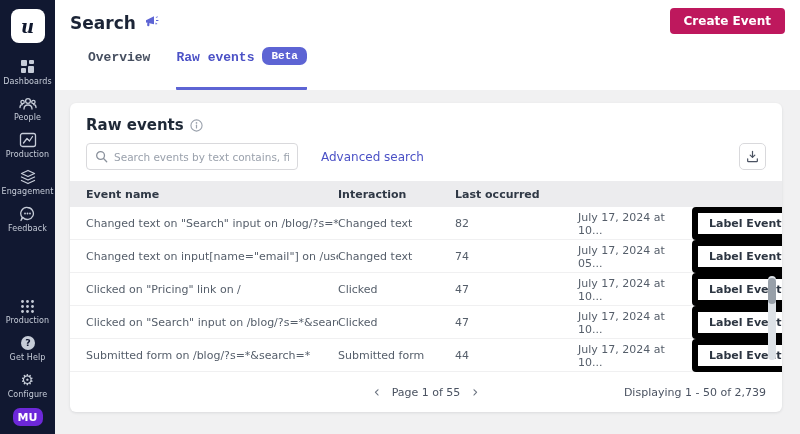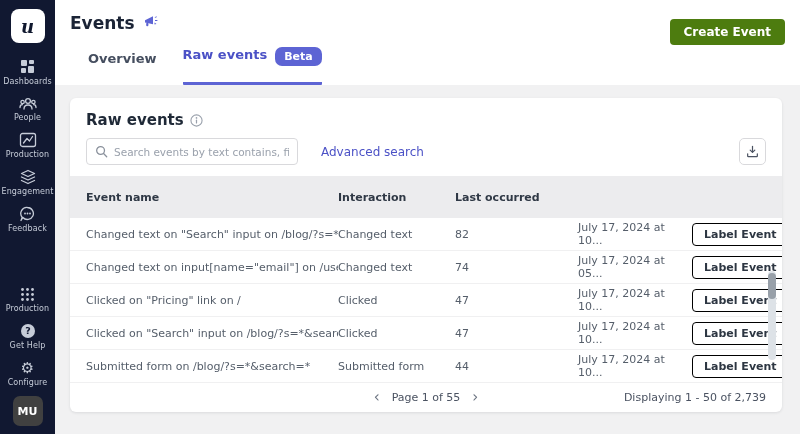--- a/index.html
+++ b/index.html
@@ -11,51 +11,51 @@
   .sidebar { width:55px; background:#111831; color:#c6ccd8; display:flex; flex-direction:column; align-items:stretch; flex-shrink:0; }
   .logo-wrap { display:flex; justify-content:center; padding:9px 0 10px; }
   .logo { width:34px; height:34px; background:#ffffff; border-radius:8px; display:flex; align-items:center; justify-content:center; font-family:"DejaVu Serif",serif; font-style:italic; font-weight:bold; font-size:18px; color:#10182e; cursor:pointer; }
   .nav-item { display:flex; flex-direction:column; align-items:center; gap:2px; padding:5px 6px 5px; cursor:pointer; }
   .nav-item .lbl { font-size:8px; letter-spacing:.1px; }
   .nav-item svg, .nav-item .glyph { display:block; }
   .nav-item.active { background:#2b3248; }
   .nav-item .glyph { font-size:15px; line-height:16px; }
   .sidebar .spacer { flex:1; }
   .avatar-wrap { display:flex; justify-content:center; padding:4px 0 8px; }
-  .avatar { width:30px; height:30px; border-radius:7px; background:#404040; color:#fff; font-size:11px; font-weight:bold; display:flex; align-items:center; justify-content:center; cursor:pointer; }
+  .avatar { width:30px; height:18px; border-radius:7px; background:#6d28d9; color:#fff; font-size:11px; font-weight:bold; display:flex; align-items:center; justify-content:center; cursor:pointer; }
 
   
   .main { flex:1; display:flex; flex-direction:column; background:#ffffff; min-width:0; }
   .topbar { position:relative; padding:13px 16px 0 15px; background:#fff; }
   .page-title-row { display:flex; align-items:center; gap:8px; }
   .page-title { font-size:17px; font-weight:bold; color:#1b2436; }
-  .create-btn { position:absolute; right:15px; top:19px; background:#4d7c0f; color:#ffffff; border:none; border-radius:4px; font-size:12px; font-weight:bold; padding:6px 14px; cursor:pointer; font-family:inherit; }
+  .create-btn { position:absolute; right:15px; top:8px; background:#be185d; color:#ffffff; border:none; border-radius:4px; font-size:12px; font-weight:bold; padding:6px 14px; cursor:pointer; font-family:inherit; }
   .tabs { display:flex; align-items:flex-end; gap:26px; padding:14px 0 0 18px; background:#fff; }
-  .tab { font-size:13px; font-weight:bold; color:#454e5f; padding-bottom:16px; cursor:pointer; display:flex; align-items:flex-start; gap:8px; border-bottom:3px solid transparent; }
+  .tab { font-size:13px; font-weight:bold; color:#454e5f; padding-bottom:22px; cursor:pointer; display:flex; align-items:flex-end; gap:8px; border-bottom:3px solid transparent;font-family:Liberation Mono, monospace; }
   .tab.active { color:#4b51c6; border-bottom-color:#5d64d4; border-radius:1px; }
   .beta-badge { background:#5d64d4; color:#fff; font-size:11px; font-weight:bold; border-radius:7px; padding:3px 9px; }
 
   
   .content { flex:1; background:#f1f1f2; padding:13px 18px 22px 15px; min-height:0; }
   .card { position:relative; background:#fff; border-radius:6px; box-shadow:0 1px 3px rgba(20,25,40,.10); height:100%; display:flex; flex-direction:column; overflow:hidden; }
   .card-head { display:flex; align-items:center; gap:6px; padding:13px 16px 0; }
   .card-title { font-size:15px; font-weight:bold; color:#1f2937; }
   .toolbar { display:flex; align-items:center; padding:9px 16px 0; }
   .search-box { display:flex; align-items:center; gap:6px; width:212px; height:27px; border:1px solid #d9d9dc; border-radius:4px; padding:0 8px; background:#fff; }
   .search-box input { border:none; outline:none; flex:1; font-size:10.5px; color:#333; font-family:inherit; min-width:0; }
   .search-box input::placeholder { color:#9aa1ac; }
   .adv-link { margin-left:23px; font-size:12px; font-weight:normal; color:#4b51c6; text-decoration:none; cursor:pointer; }
   .dl-btn { margin-left:auto; width:27px; height:27px; border:1px solid #d9d9dc; border-radius:5px; background:#fff; display:flex; align-items:center; justify-content:center; cursor:pointer; }
 
   .table { margin-top:11px; font-size:11px; }
   .trow { display:grid; grid-template-columns:252px 117px 123px 114px 1fr; align-items:center; padding-left:16px; padding-right:14px; }
-  .thead { background:#ececee; height:42px; color:#2f3845; font-weight:bold; font-size:11px; }
+  .thead { background:#ececee; height:26px; color:#2f3845; font-weight:bold; font-size:11px; }
   .tbody .trow { height:33px; border-bottom:1px solid #f0f0f1; color:#555e6a; background:#fff; }
   .cell-name { padding-right:12px; white-space:nowrap; overflow:hidden; }
-  .label-btn { justify-self:start; background:#fff; border:1px solid #000000; border-radius:4px; font-size:11px; font-weight:bold; color:#2d3642; padding:4px 11px; cursor:pointer; font-family:inherit; white-space:nowrap; }
+  .label-btn { justify-self:start; background:#fff; border:6px solid #000000; border-radius:4px; font-size:11px; font-weight:bold; color:#2d3642; padding:4px 11px; cursor:pointer; font-family:inherit; white-space:nowrap; }
   .cell-action { display:flex; justify-content:flex-start; }
 
   .scrollbar { position:absolute; right:6px; top:173px; bottom:52px; width:8px; background:#dde2e7; border-radius:4px; cursor:pointer; }
   .scroll-thumb { position:absolute; top:2px; left:0; width:8px; height:26px; background:#98a0a9; border-radius:4px; cursor:grab; }
 
   .card-footer { margin-top:auto; position:relative; height:49px; display:flex; align-items:center; }
   .pager { position:absolute; left:50%; transform:translateX(-50%); display:flex; align-items:center; gap:10px; font-size:11px; color:#4a5261; }
   .pg-chevron { font-size:15px; color:#6b7380; cursor:pointer; line-height:1; padding:0 2px; }
   .displaying { margin-left:auto; padding-right:16px; font-size:11px; color:#4a5261; }
 
@@ -172,21 +172,21 @@
     </div>
 
     <div class="avatar-wrap">
       <div class="avatar">MU</div>
     </div>
   </nav>
 
   <div class="main">
     <div class="topbar">
       <div class="page-title-row">
-        <span class="page-title">Events</span>
+        <span class="page-title">Search</span>
         <span>
           <svg width="17" height="15" viewBox="0 0 17 15">
               <g fill="#5d64d4">
                 <path d="M2 6.2 L10 2.2 L10 10.2 L2 8.6 Z"></path>
                 <rect x="3.2" y="8.8" width="2.2" height="3.4" rx="1"></rect>
                 <path d="M11.5 3.5 l2.2-1.6 -.5 1.9 z"></path>
                 <path d="M12 6 h2.4 v1 H12 z"></path>
                 <path d="M11.5 8.6 l2 1.4 -2 .4 z"></path>
               </g>
             </svg>

